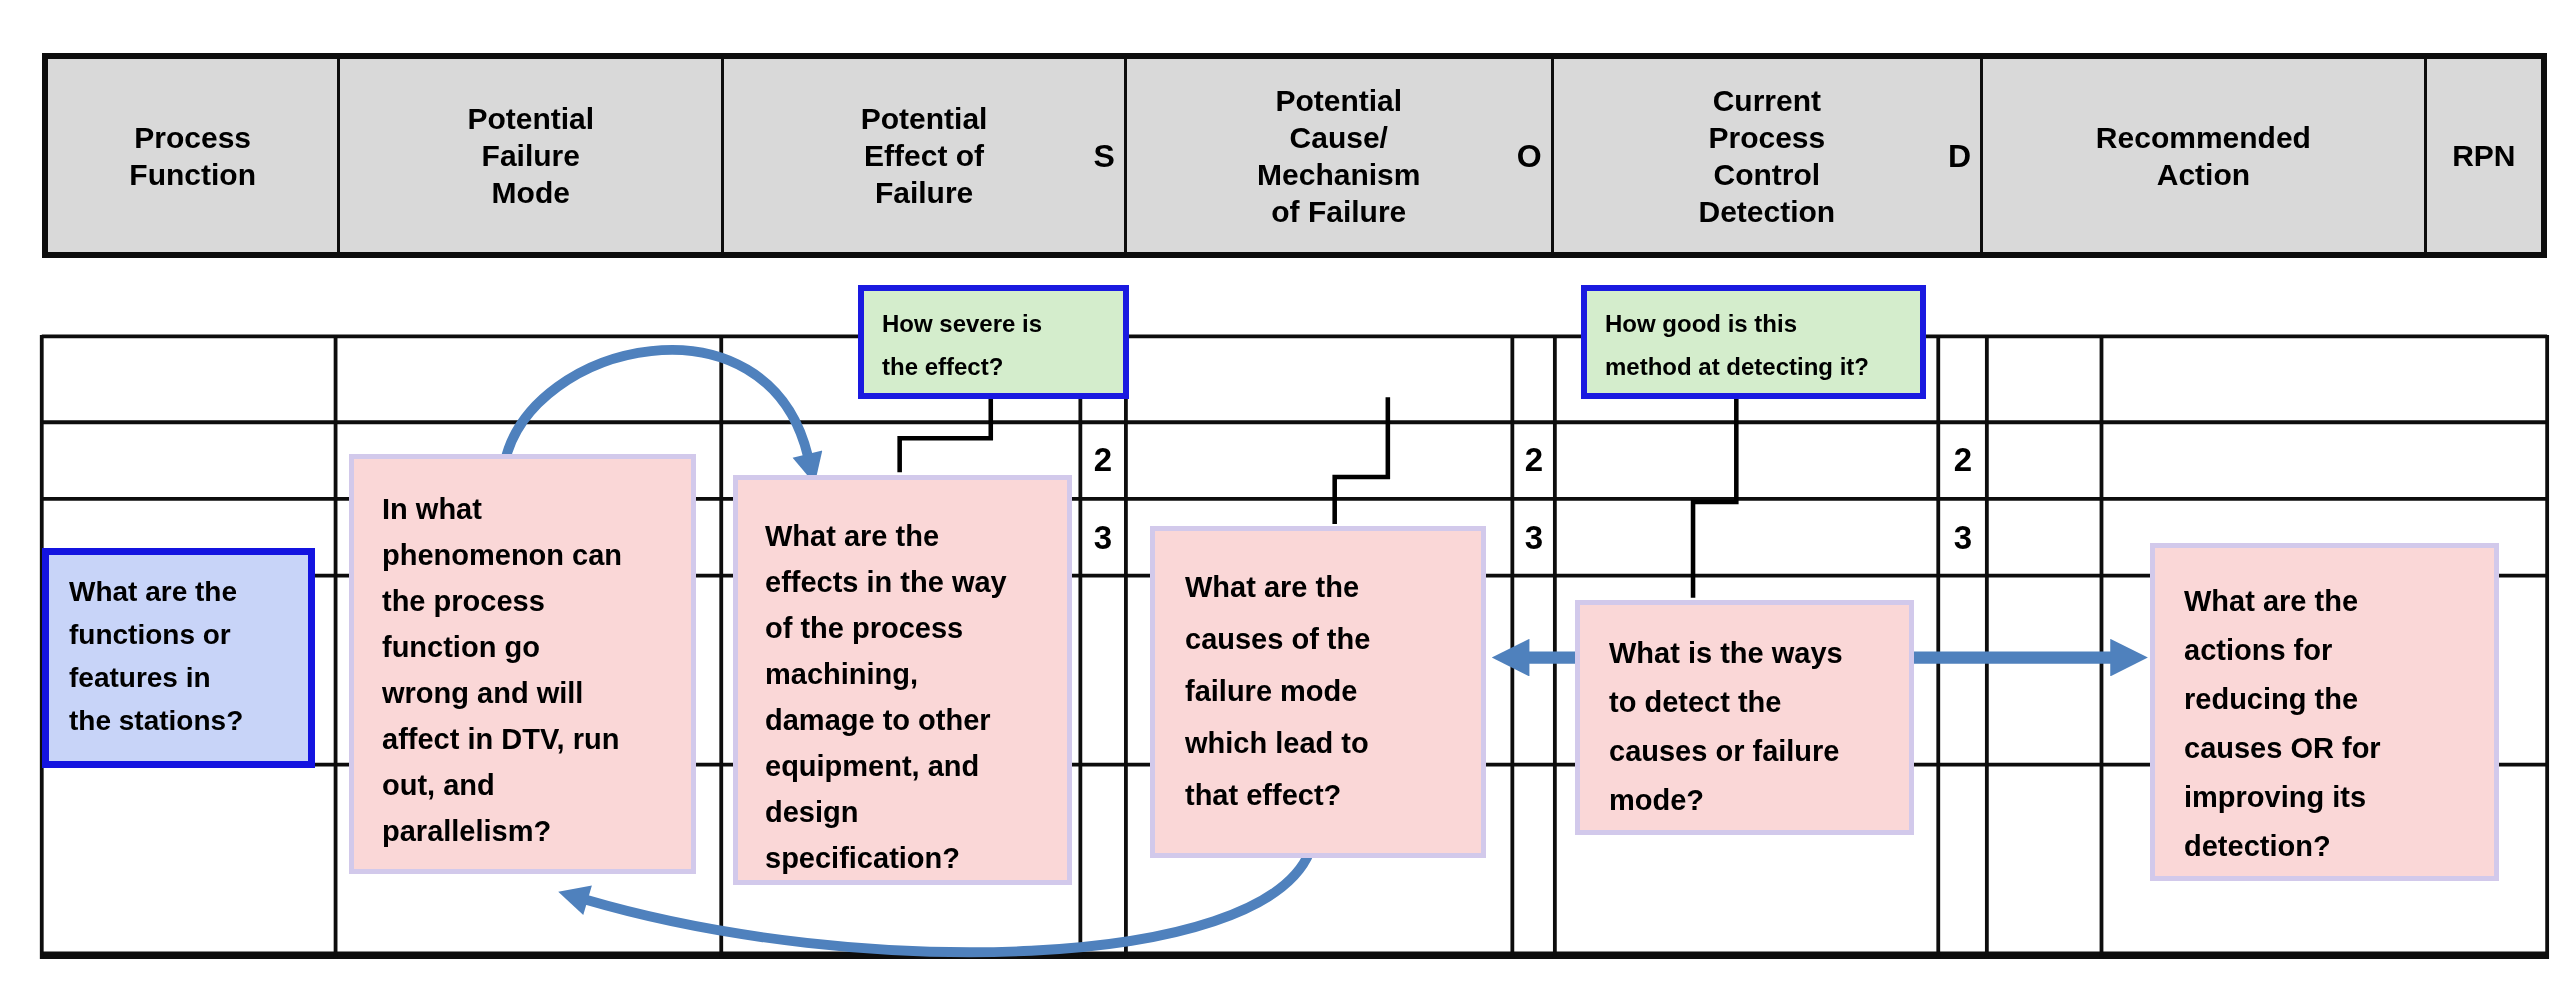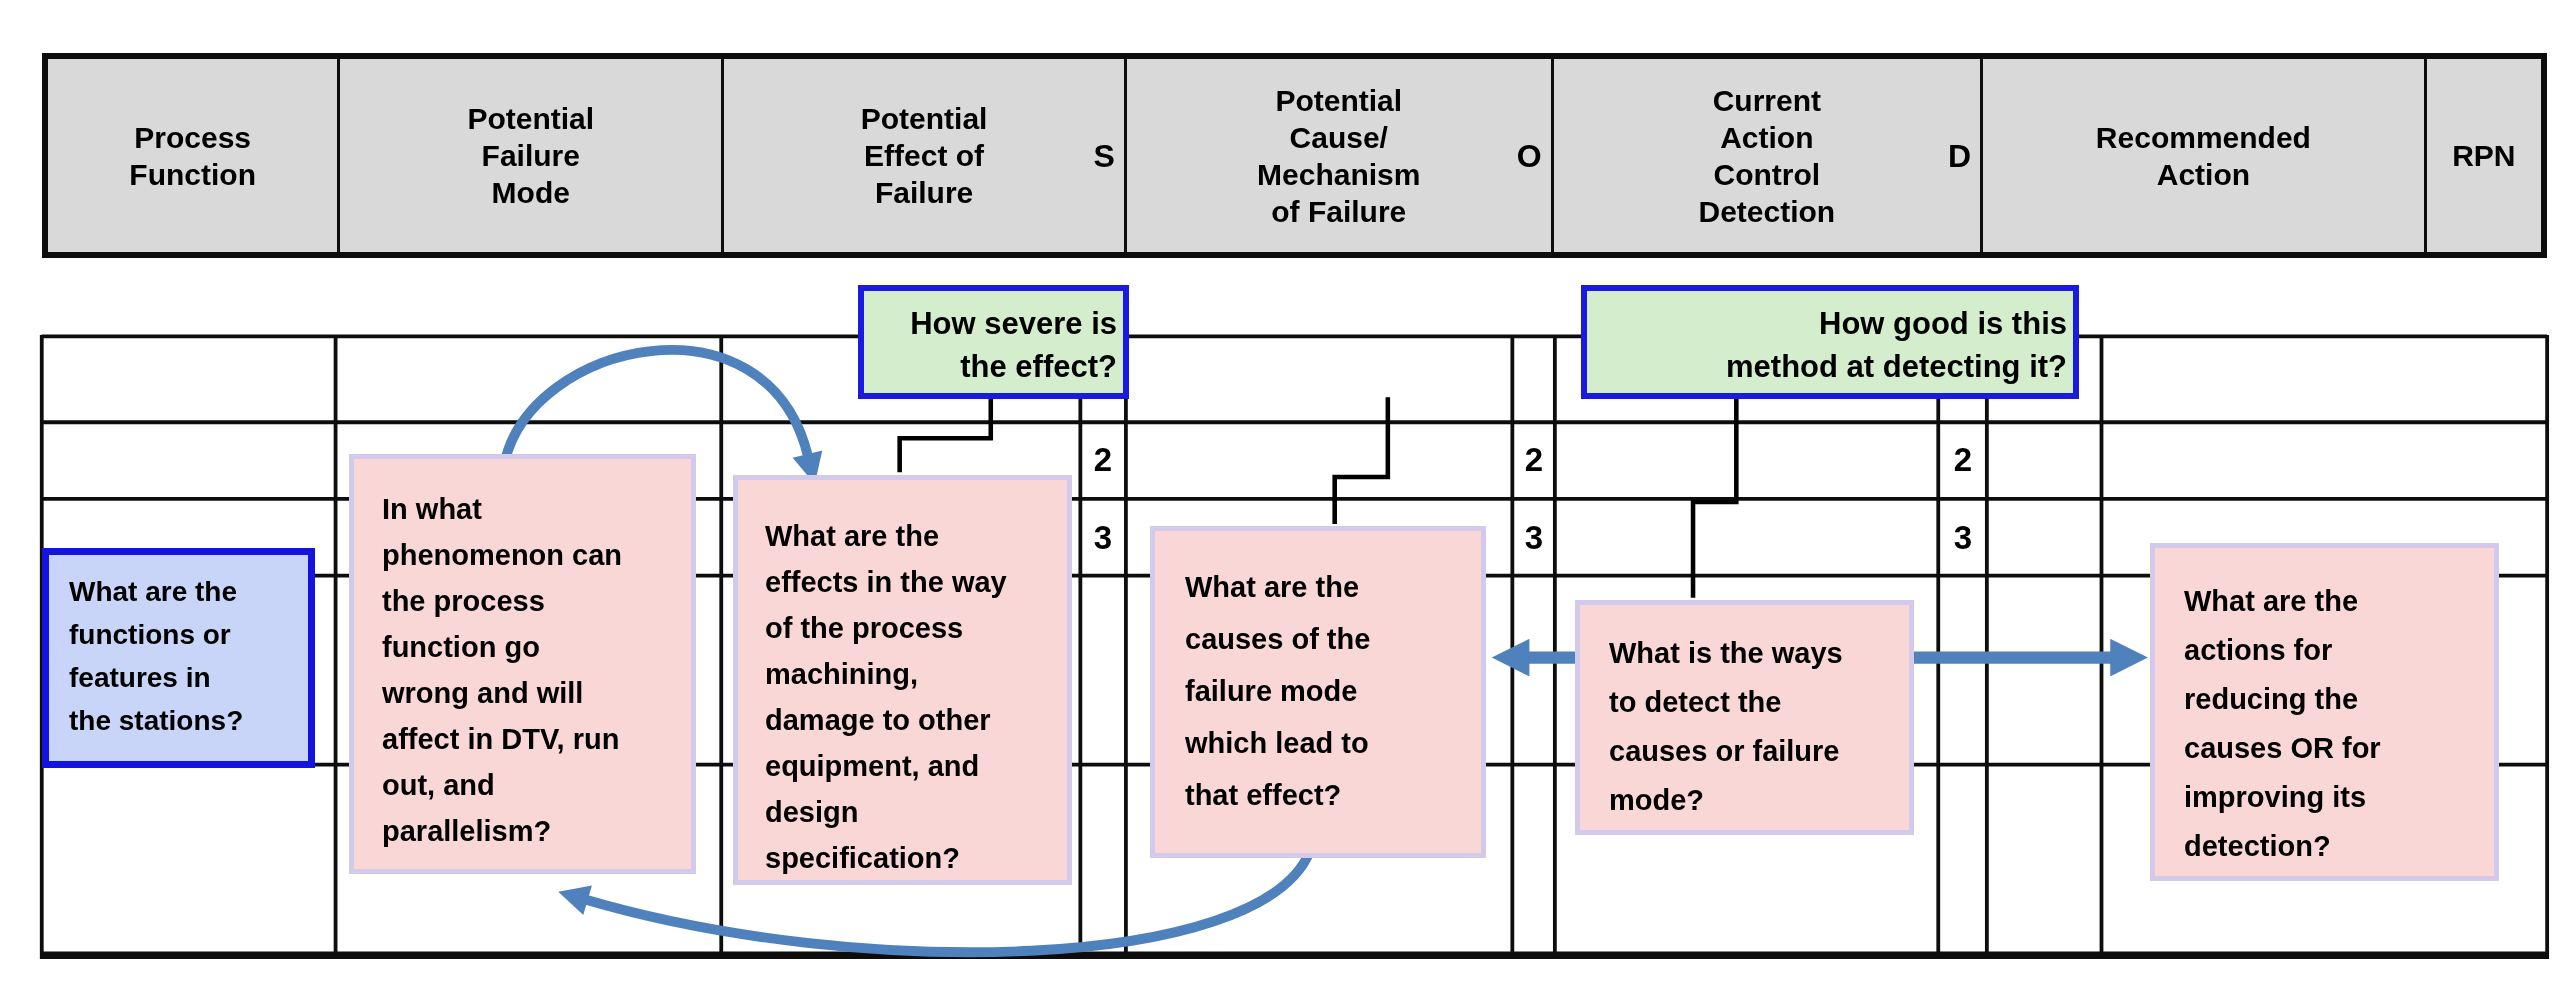--- a/index.html
+++ b/index.html
@@ -22,32 +22,32 @@
   }
   .hdr-cell:last-child { border-right:none; }
   .hdr-letter {
     position:absolute; right:9px; top:50%; transform:translateY(-50%);
     font-weight:700; font-size:32px; color:#000;
   }
   
   #geo { position:absolute; left:0; top:0; width:2576px; height:1007px; }
   
   .box { position:absolute; box-sizing:border-box; white-space:pre-line; font-weight:700; color:#000; }
-  .green  { background:#d4edcc; border:6.8px solid #1a1ae0; font-size:31px; line-height:43px; padding:10.6px 6px 0 18px;text-align:right; }
+  .green  { background:#d4edcc; border:6.8px solid #1a1ae0; font-size:24px; line-height:43px; padding:10.6px 6px 0 18px; }
   .blue   { background:#c8d4f8; border:7.6px solid #1414e0; font-size:28px; line-height:43px; padding:15px 0 0 20px; }
   .pink   { background:#fad7d7; border:5.3px solid #d2c9eb; font-size:29px; }
   #box-failure-mode { left:349px;  top:454px; width:347px; height:420px; line-height:46px; padding:27px 0 0 28px; }
   #box-effect       { left:733px;  top:475px; width:339px; height:410px; line-height:46px; padding:33px 0 0 27px; }
   #box-cause        { left:1150px; top:526px; width:336px; height:332px; line-height:52px; padding:30px 0 0 30px; }
   #box-control      { left:1575px; top:600px; width:339px; height:235px; line-height:49px; padding:24px 14px 0 29px; }
   #box-action       { left:2150px; top:543px; width:349px; height:338px; line-height:49px; padding:29px 0 0 29px; }
   #box-function     { left:42px;   top:548px; width:273px; height:220px; }
   #box-severity-q   { left:858px; top:285px; width:271px; height:114px; }
   #box-occurrence-q { left:1215px; top:285px; width:343px; height:114px; }
-  #box-detection-q  { left:1581px; top:285px; width:498px; height:114px; }
+  #box-detection-q  { left:1581px; top:285px; width:345px; height:114px; }
   
   .num {
     position:absolute; width:46px; height:46px;
     display:flex; align-items:center; justify-content:center;
     font-weight:700; font-size:33px; color:#000;
   }
 </style>
 </head>
 <body>
 
@@ -60,21 +60,21 @@
 Failure
 Mode</span></div>
     <div class="hdr-cell" style="width:405px"><span>Potential
 Effect of
 Failure</span><span class="hdr-letter">S</span></div>
     <div class="hdr-cell" style="width:429px"><span>Potential
 Cause/
 Mechanism
 of Failure</span><span class="hdr-letter">O</span></div>
     <div class="hdr-cell" style="width:432px"><span>Current
-Action
+Process
 Control
 Detection</span><span class="hdr-letter">D</span></div>
     <div class="hdr-cell" style="width:446px"><span>Recommended
 Action</span></div>
     <div class="hdr-cell" style="width:115px"><span>RPN</span></div>
   </div>
 
   <svg id="geo" viewBox="0 0 3393 1326">
     <defs>
       <marker id="ah" viewBox="0 0 10 10" refX="0.5" refY="5" markerWidth="3.5" markerHeight="3.1" orient="auto-start-reverse">

